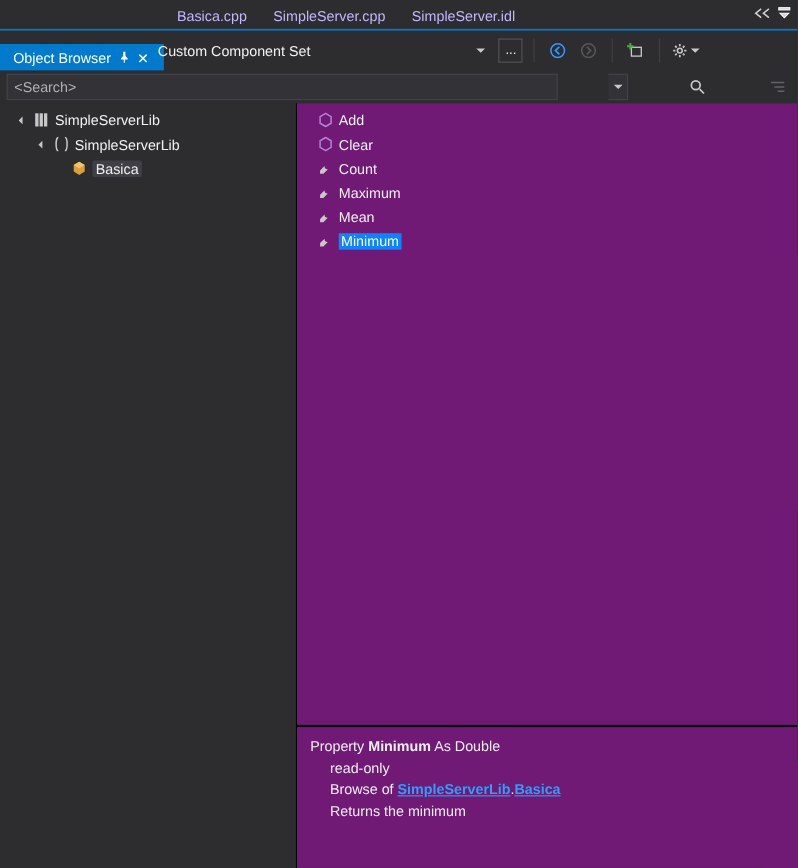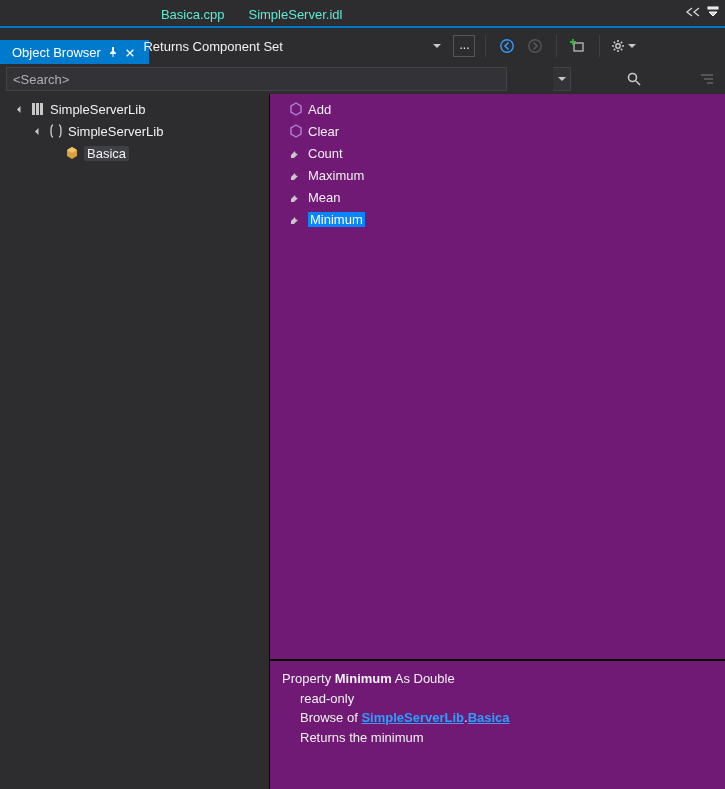--- a/index.html
+++ b/index.html
@@ -18,21 +18,21 @@
     height: 26px;
     background: #2d2d30;
     position: relative;
   }
   .tab {
     display: flex;
     align-items: center;
     padding: 0 12px;
     height: 24px;
     margin-top: 2px;
-    color: #5eead4;
+    color: #c4b5fd;
     cursor: pointer;
     gap: 6px;
     white-space: nowrap;
   }
   .tab.active {
     background: #007acc;
     color: #ffffff;
     margin-top: 40px;
   }
   .pin-icon, .close-icon {
@@ -221,20 +221,23 @@
     <span class="close-icon">
       <svg viewBox="0 0 12 12" width="10" height="10">
           <path d="M2 2l8 8M10 2l-8 8" stroke-width="1.6"></path>
         </svg>
     </span>
   </div>
   <div class="tab">
     <span>Basica.cpp</span>
   </div>
   <div class="tab">
+    <span>SimpleServer.cpp</span>
+  </div>
+  <div class="tab">
     <span>SimpleServer.idl</span>
   </div>
   <div class="tab-strip-right">
     <span class="overflow-chevrons">
       <svg width="16" height="12" viewBox="0 0 16 12">
           <path d="M7 2L2 6l5 4M14 2L9 6l5 4" fill="none" stroke="#d0d0d0" stroke-width="1.4"></path>
         </svg>
     </span>
     <span class="window-menu">
       <svg width="12" height="12" viewBox="0 0 12 12">
@@ -242,21 +245,21 @@
           <path d="M2 6l4 4 4-4z" fill="#d0d0d0"></path>
         </svg>
     </span>
   </div>
 </div>
 <div class="blue-underline"></div>
 
 <div class="browse-bar">
   <span class="browse-label">Browse:</span>
   <div class="browse-select">
-    <span>Returns Component Set</span>
+    <span>Custom Component Set</span>
   </div>
   <div class="browse-ellipsis">...</div>
   <div class="tb-sep"></div>
   <div class="tb-btn">
     <svg width="16" height="16" viewBox="0 0 16 16">
         <circle cx="8" cy="8" r="6.2" fill="none" stroke="#3399ff" stroke-width="1.4"></circle>
         <path d="M9.5 4.5L6 8l3.5 3.5" fill="none" stroke="#3399ff" stroke-width="1.6"></path>
       </svg>
   </div>
   <div class="tb-btn disabled">

